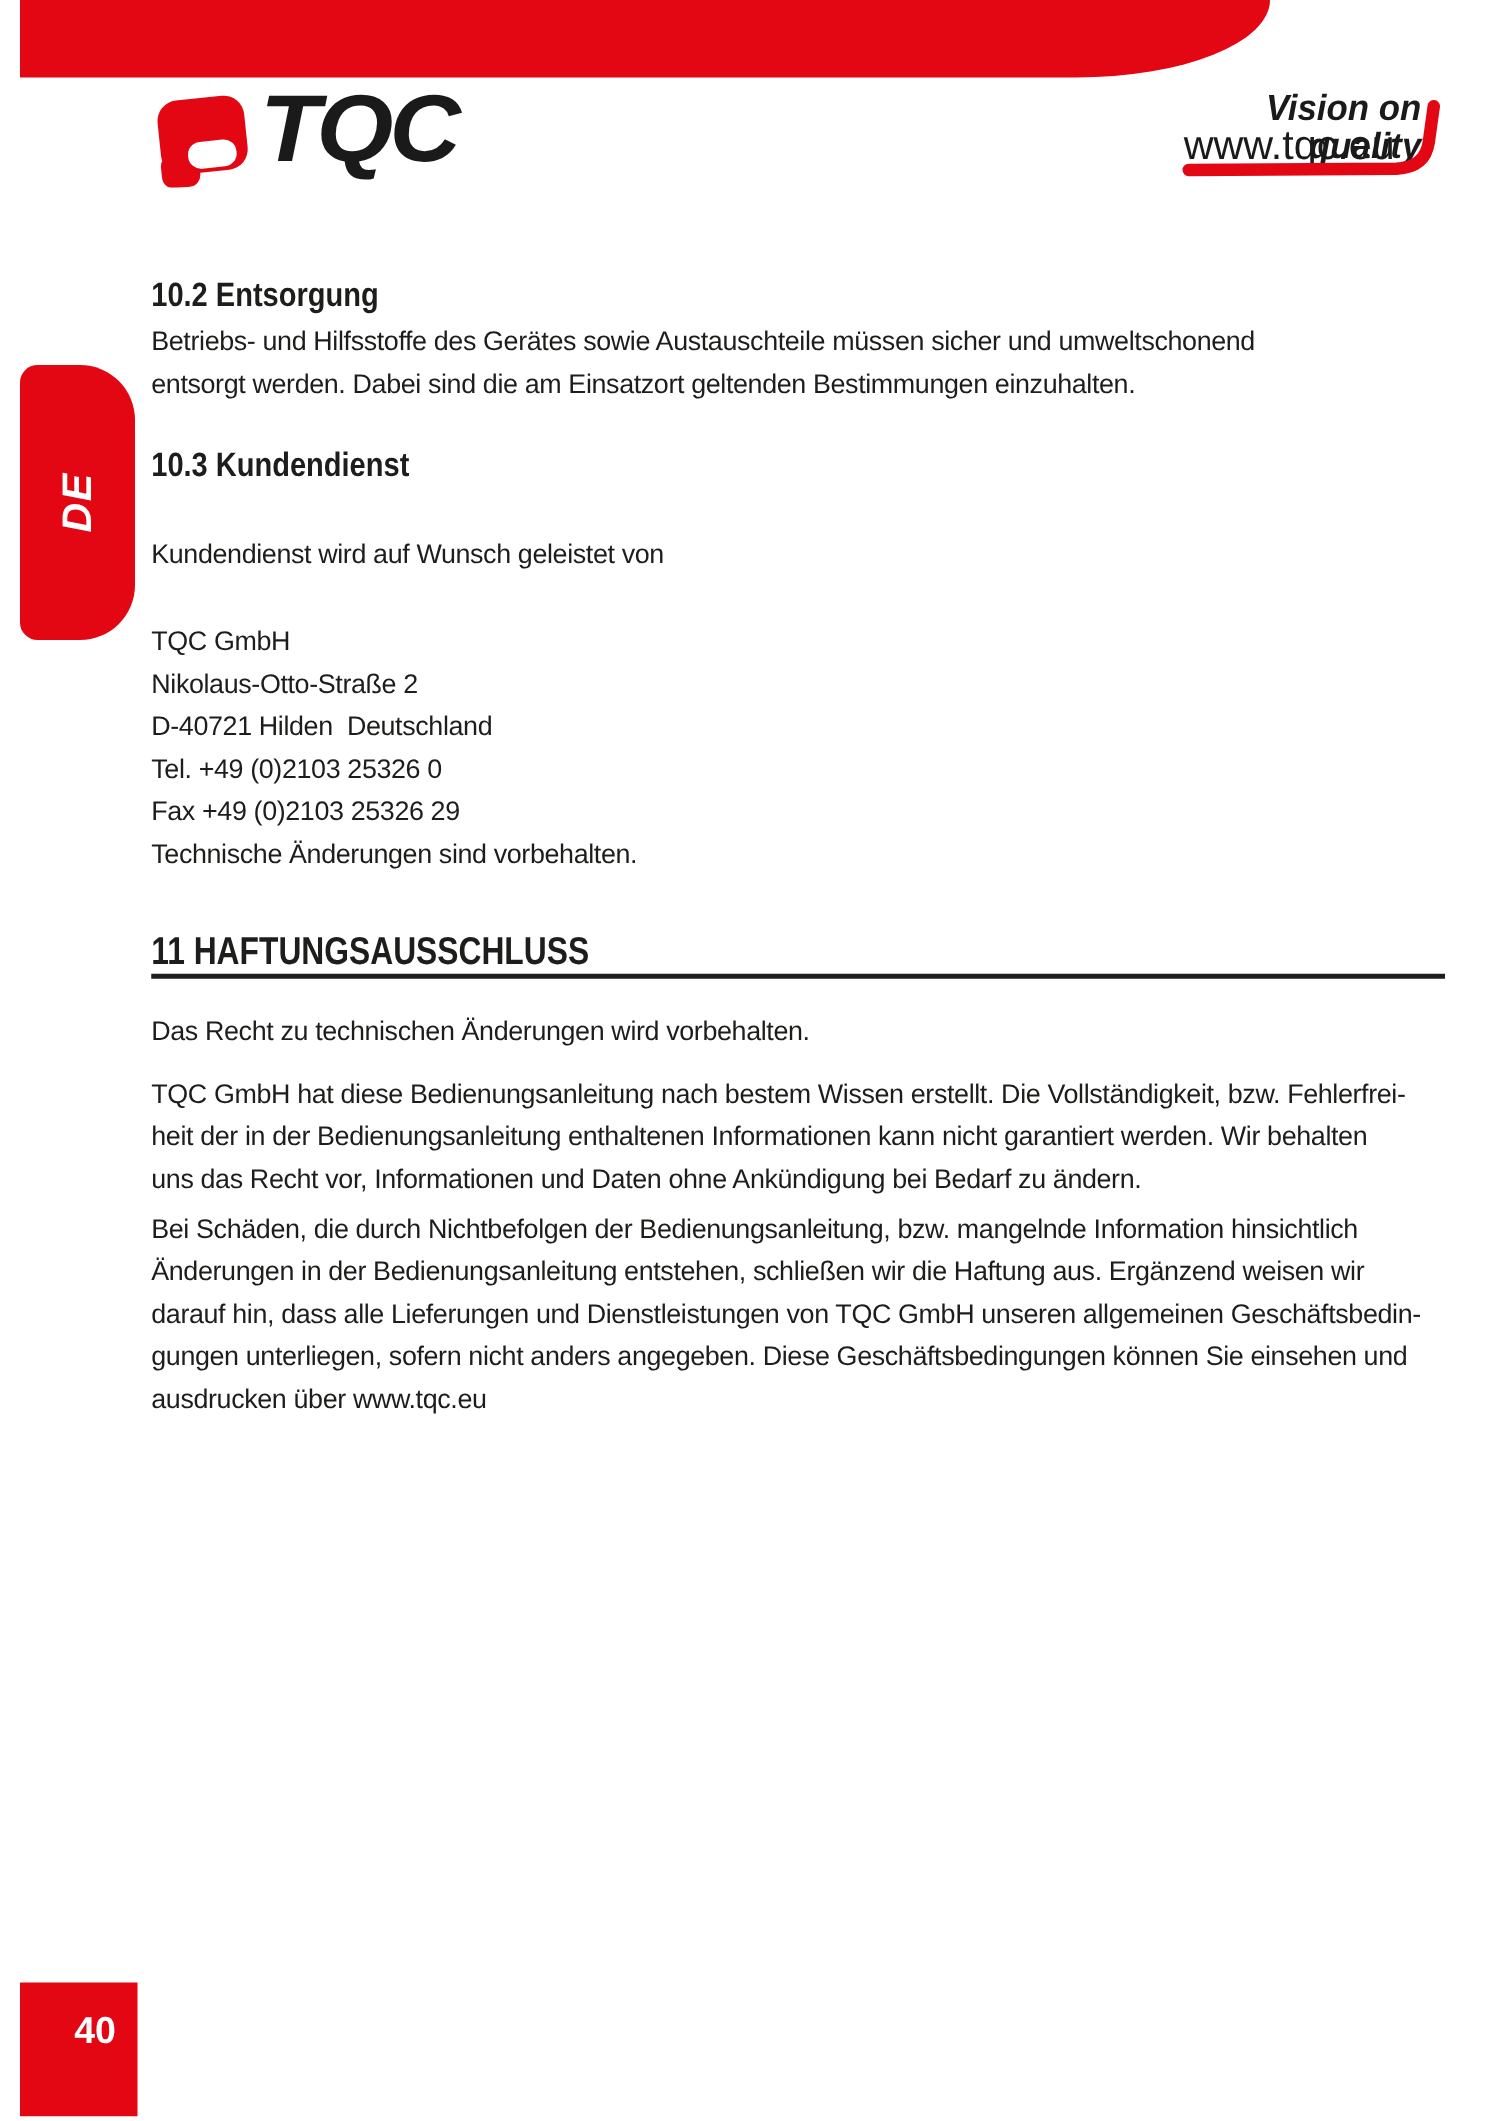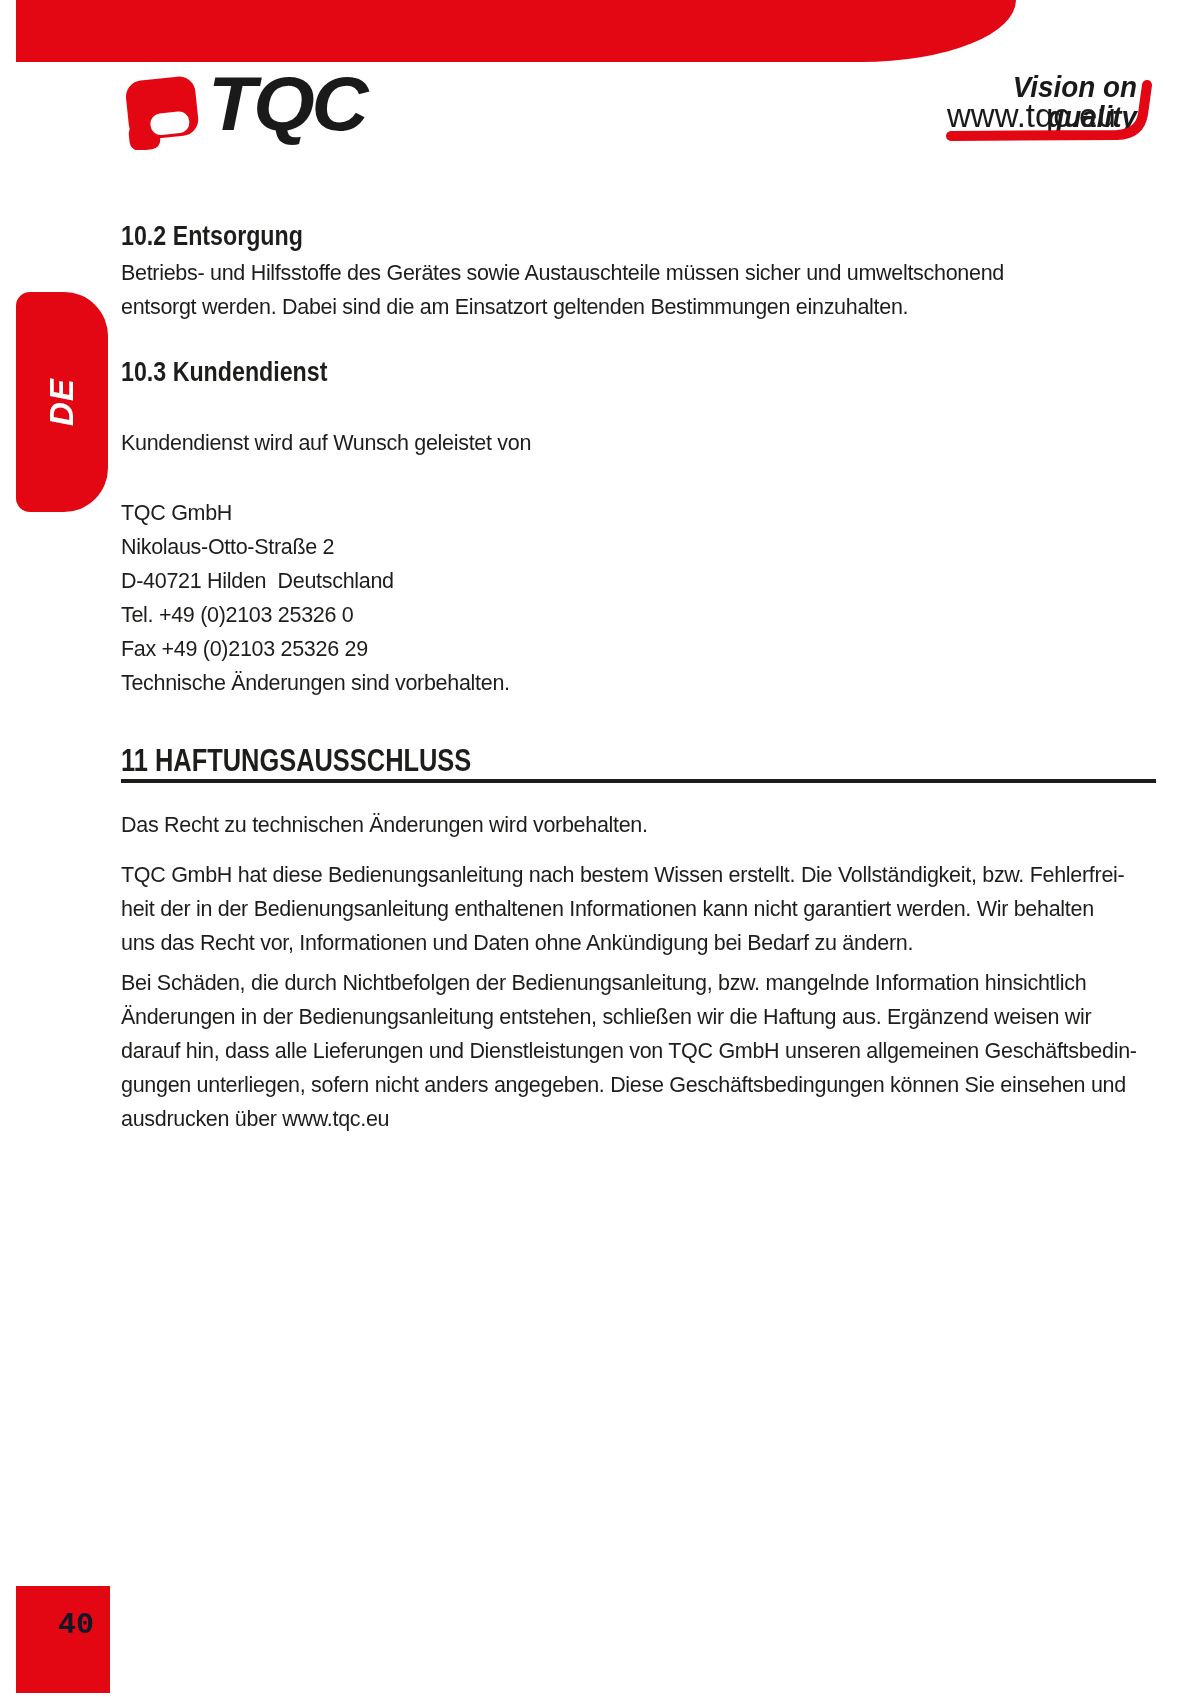--- a/index.html
+++ b/index.html
@@ -80,22 +80,22 @@
     width:1035px;height:4px;background:#1d1d1b;
   }
   
   .page-num-box{
     position:absolute;left:0;top:1586px;width:94px;height:107px;
     background:#e30613;
     display:flex;align-items:flex-start;justify-content:center;
     padding:0;
   }
   .page-num-box span{
-    color:#0f172a;font-weight:bold;font-size:30px;
-    margin-top:22px;margin-left:26px;font-family:Liberation Mono, monospace;
+    color:#ffffff;font-weight:bold;font-size:30px;
+    margin-top:22px;margin-left:26px;
   }
 </style>
 </head>
 <body>
 
 <div class="page">
 
   <div class="top-band"></div>
 
   <div class="logo">

